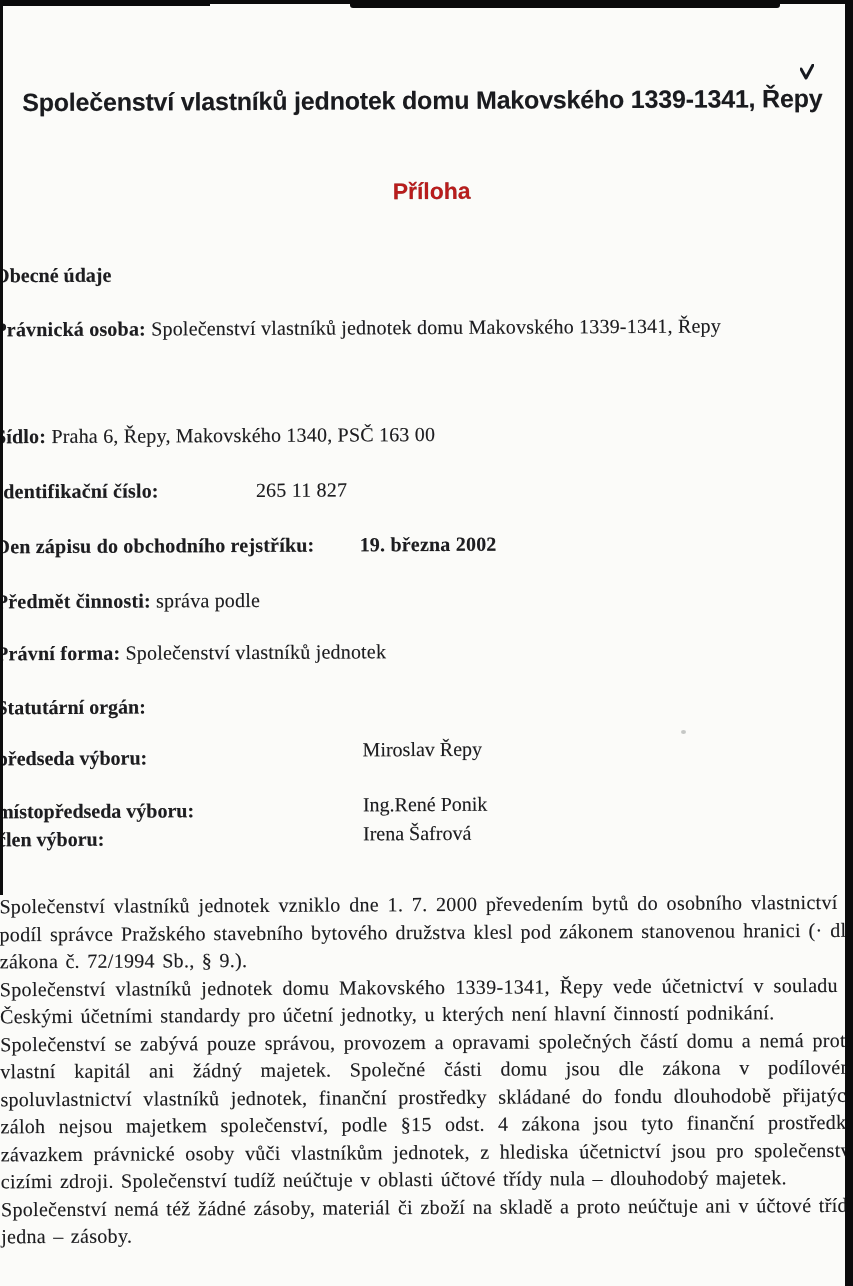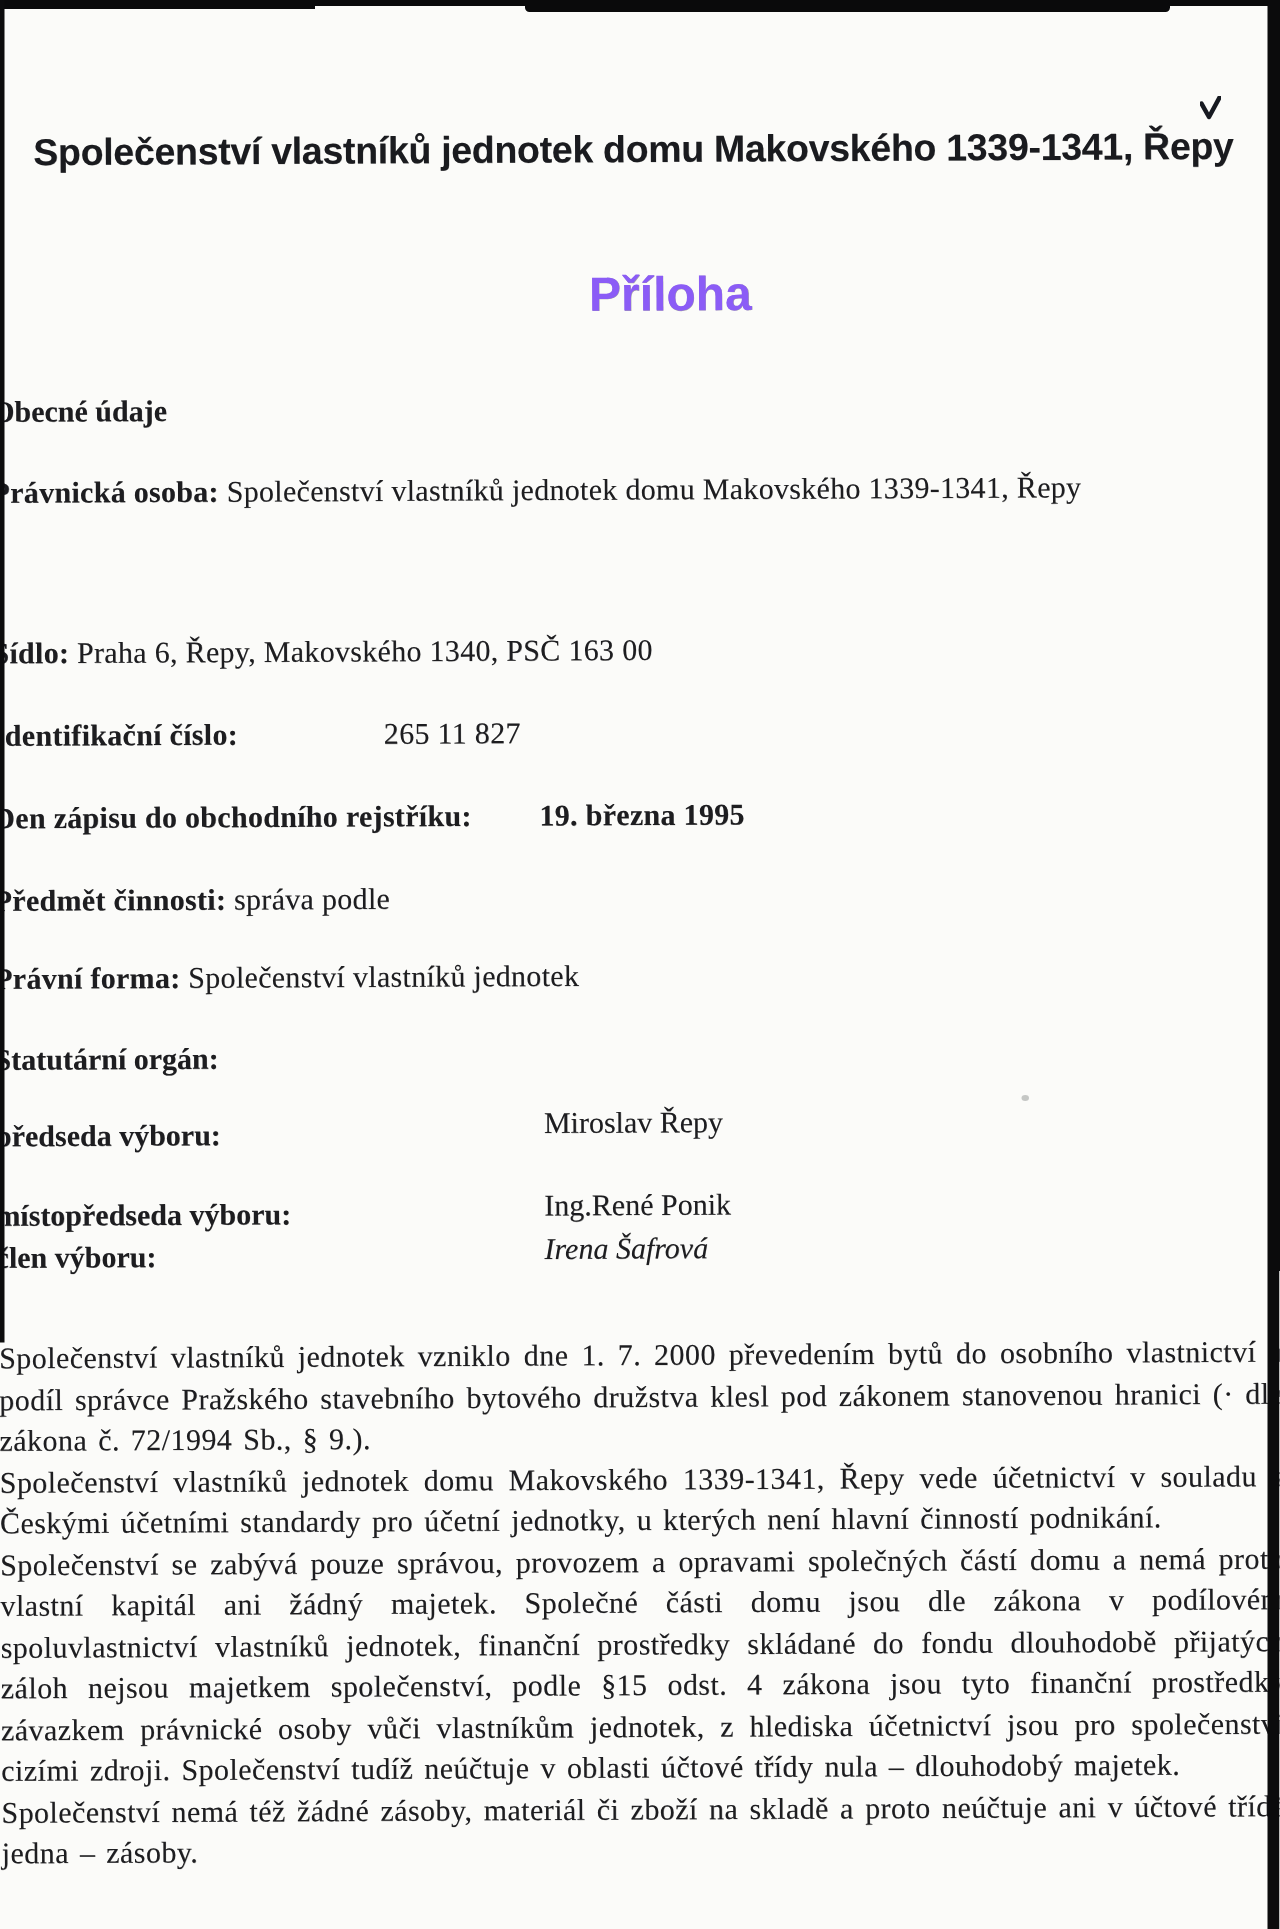--- a/index.html
+++ b/index.html
@@ -31,37 +31,37 @@
 
   .doc-title {
     left:29px; top:86px;
     font-family:"Liberation Sans", sans-serif;
     font-weight:bold; font-size:25px; letter-spacing:-0.2px;
     color:#1a1b1f; margin:0;
   }
   .attachment {
     left:399px; top:178px;
     font-family:"Liberation Sans", sans-serif;
-    font-weight:bold; font-size:32px; color:#8b5cf6; margin:0;
+    font-weight:bold; font-size:23px; color:#b91c1c; margin:0;
   }
   .section-h { left:0; top:262px; font-size:20px; font-weight:bold; }
 
   .field { left:0; font-size:20px; letter-spacing:0.2px; }
   .field .lbl { font-weight:bold; }
   .f0 { top:316px; } .f1 { top:423px; } .f2 { top:478px; }
   .f3 { top:533px; } .f4 { top:588px; } .f5 { top:640px; }
   .f2 .val { display:inline-block; margin-left:92px; }
   .f3 .val { display:inline-block; margin-left:40px; font-weight:bold; }
 
   .statut-h { left:0; top:694px; font-size:20px; font-weight:bold; }
   .role { left:0; font-size:20px; font-weight:bold; }
   .name { left:366px; font-size:20px; }
   .r0 { top:745px; } .n0 { top:738px; }
   .r1 { top:798px; } .n1 { top:793px; }
-  .r2 { top:826px; } .n2 { top:822px;font-style:italic; }
+  .r2 { top:826px; } .n2 { top:822px; }
 
   .paras {
     position:absolute; left:2px; top:891px; width:856px;
     font-size:20px; line-height:27.5px;
     letter-spacing:0.3px; word-spacing:2px;
     text-align:justify;
   }
   .paras p { margin:0; }
 </style>
 </head>
@@ -94,21 +94,21 @@
   <div class="abs field f1">
     <span class="lbl">Sídlo:</span>
     <span class="val">Praha 6, Řepy, Makovského 1340,  PSČ 163 00</span>
   </div>
   <div class="abs field f2">
     <span class="lbl">Identifikační číslo:</span>
     <span class="val">265 11 827</span>
   </div>
   <div class="abs field f3">
     <span class="lbl">Den zápisu do obchodního rejstříku:</span>
-    <span class="val">19. března  1995</span>
+    <span class="val">19. března  2002</span>
   </div>
   <div class="abs field f4">
     <span class="lbl">Předmět činnosti:</span>
     <span class="val">správa podle</span>
   </div>
   <div class="abs field f5">
     <span class="lbl">Právní forma:</span>
     <span class="val">Společenství vlastníků jednotek</span>
   </div>
 

